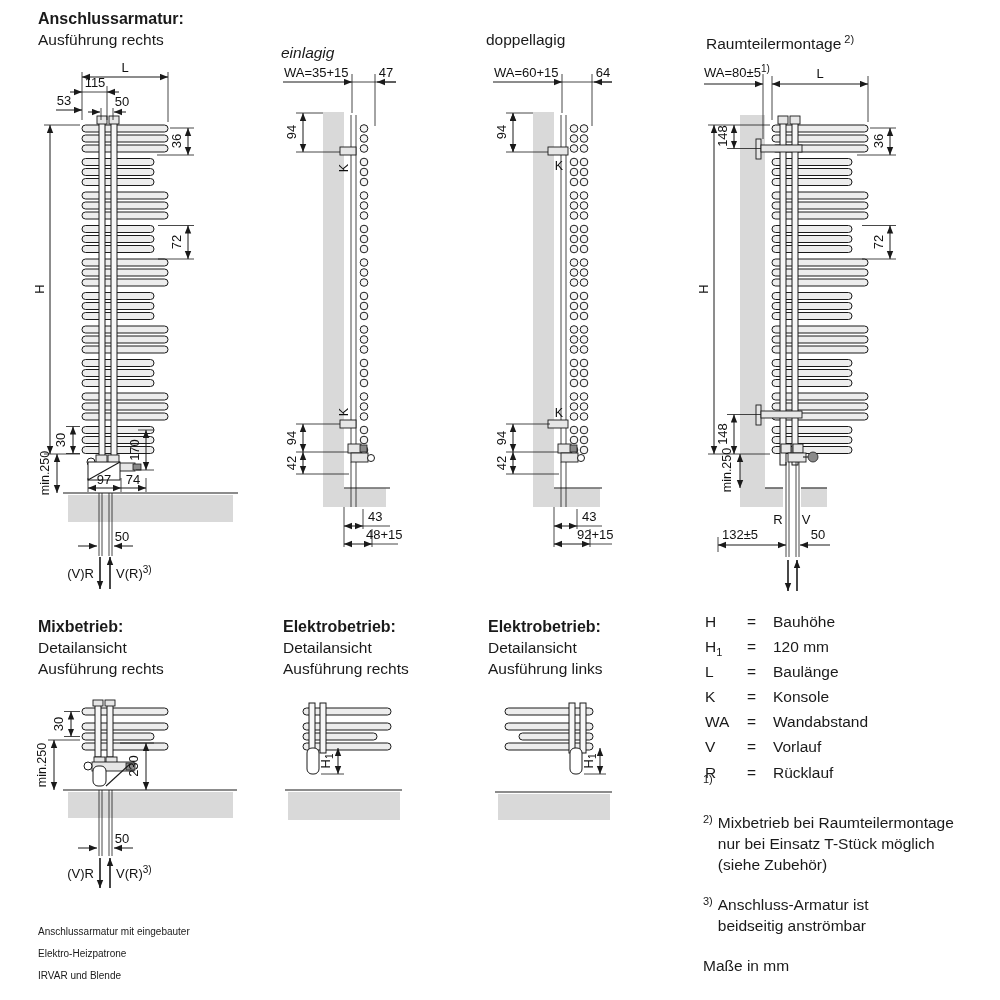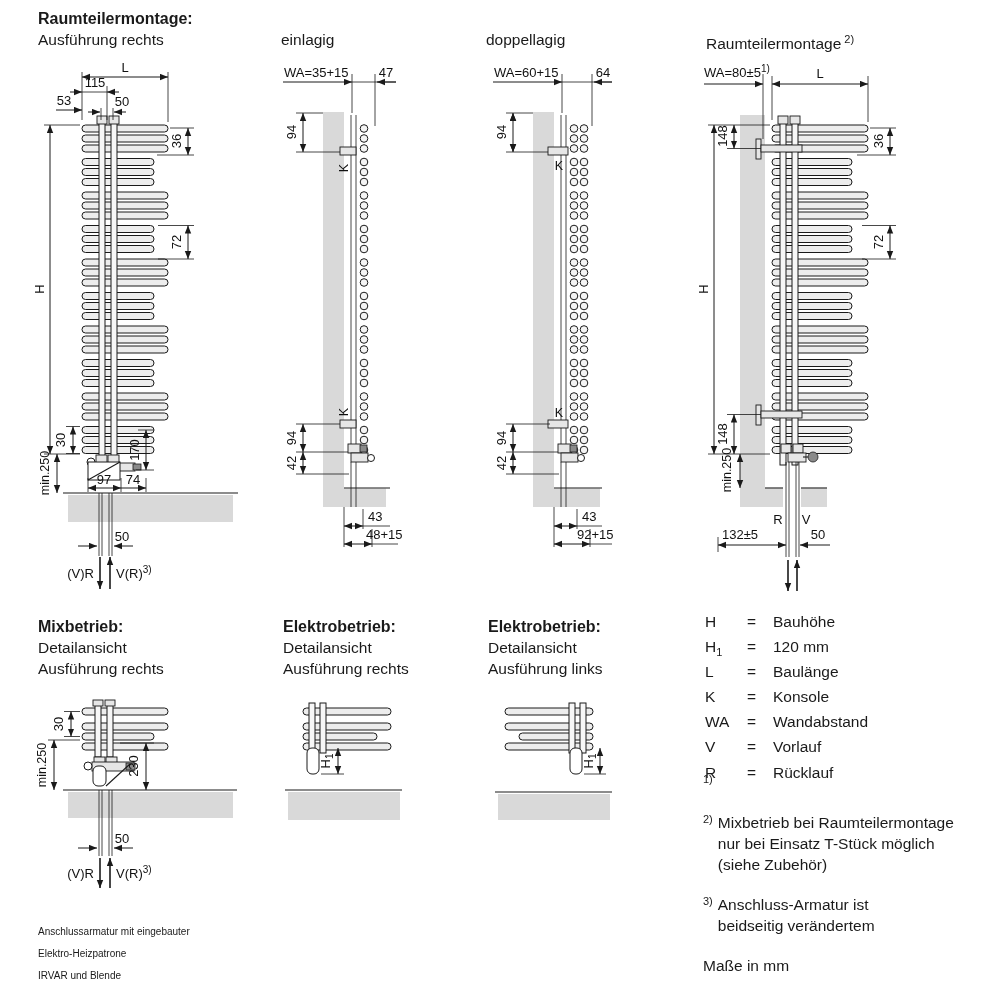--- a/index.html
+++ b/index.html
@@ -39,24 +39,24 @@
   .fn .t2{max-width:246px;}
   .fn .t3{max-width:170px;}
   .units{margin-top:16px;}
 
   .bnote{position:absolute;left:38px;top:921px;font-size:10px;line-height:22px;}
 </style>
 </head>
 <body>
 
 <div class="hblock" style="left:38px;top:8px;">
-  <div class="b">Raumteilermontage:</div>
+  <div class="b">Anschlussarmatur:</div>
   <div>Ausführung rechts</div>
 </div>
-<div class="hblock" style="left:281px;top:29px;">
+<div class="hblock" style="left:281px;top:42px;font-style:italic;">
   <div>einlagig</div>
 </div>
 <div class="hblock" style="left:486px;top:29px;">
   <div>doppellagig</div>
 </div>
 <div class="hblock" style="left:706px;top:29px;">
   <span>Raumteilermontage</span><sup class="smallsup" style="margin-left:3px;">2)</sup>
 </div>
 <div class="hblock" style="left:38px;top:616px;">
   <div class="b">Mixbetrieb:</div>
@@ -679,21 +679,21 @@
 <div class="fns">
   <div class="fn">
     <span class="fnm">1)</span>
   </div>
   <div class="fn">
     <span class="fnm">2)</span>
     <span class="t2">Mixbetrieb bei Raumteilermontage nur bei Einsatz T-Stück möglich (siehe Zubehör)</span>
   </div>
   <div class="fn">
     <span class="fnm">3)</span>
-    <span class="t3">Anschluss-Armatur ist beidseitig verändertem</span>
+    <span class="t3">Anschluss-Armatur ist beidseitig anströmbar</span>
   </div>
   <div class="units">Maße in mm</div>
 </div>
 
 <div class="bnote">
   <div>Anschlussarmatur mit eingebauter</div>
   <div>Elektro-Heizpatrone</div>
   <div>IRVAR und Blende</div>
 </div>
 

